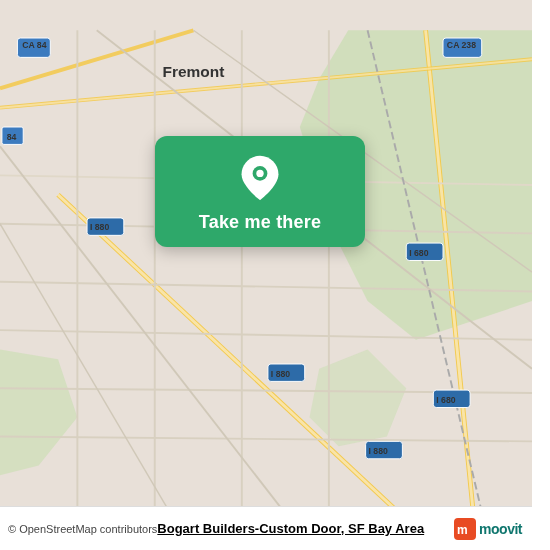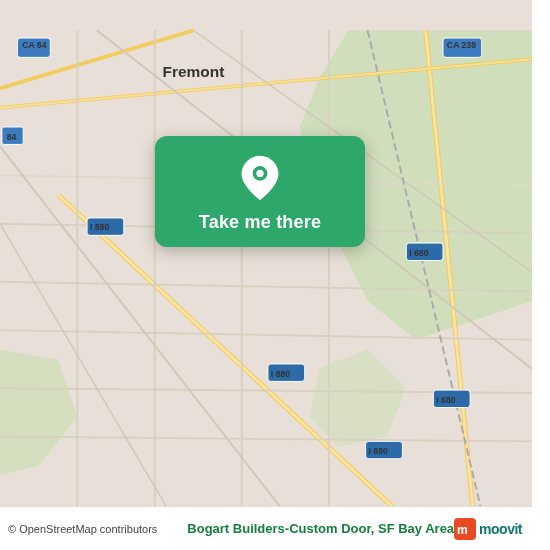--- a/index.html
+++ b/index.html
@@ -81,23 +81,24 @@
     }
 
     #osm-copyright {
       font-size: 11px;
       color: #444;
     }
 
     #location-title {
       font-size: 13px;
       font-weight: 600;
-      color: #15803d;
+      color: #000000;
       flex: 1;
-      text-align: right;
+      text-align: left;
+      text-decoration: underline;
     }
 
     #moovit-logo {
       display: flex;
       align-items: center;
       gap: 3px;
     }
 
     #moovit-text {
       font-size: 14px;

